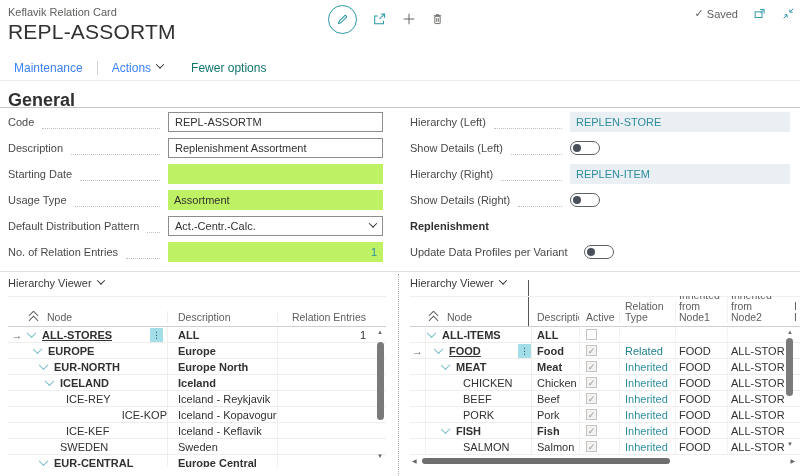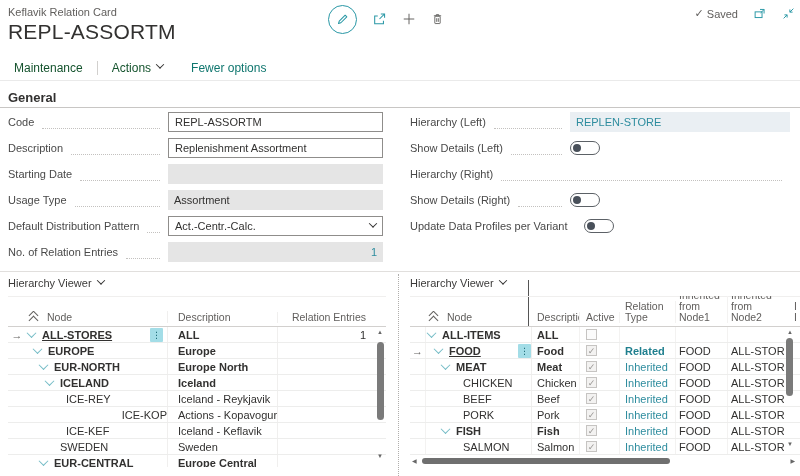--- a/index.html
+++ b/index.html
@@ -10,43 +10,43 @@
   
   .caption{position:absolute;left:8px;top:6px;font-size:11px;color:#605e5c;}
   .center-actions{position:absolute;left:328px;top:4px;height:30px;display:flex;align-items:center;gap:15px;}
   .edit-circle{width:27px;height:27px;border:1px solid #2a98a6;border-radius:50%;display:flex;align-items:center;justify-content:center;cursor:pointer;}
   .iconbtn{display:flex;align-items:center;justify-content:center;cursor:pointer;}
   .right-status{position:absolute;right:5px;top:7px;display:flex;align-items:center;gap:15px;font-size:11px;color:#605e5c;}
   .saved{display:flex;align-items:center;gap:3px;}
   .page-title{position:absolute;left:8px;top:20px;font-size:21px;font-weight:400;color:#323130;letter-spacing:.2px;}
   
   .menubar{position:absolute;left:0;top:55px;width:800px;height:25px;border-bottom:1px solid #eaeaea;display:flex;align-items:center;font-size:12px;}
-  .mitem{padding:0 14px;color:#14532d;cursor:pointer;display:flex;align-items:center;gap:6px;}
+  .mitem{padding:0 14px;color:#3b82f6;cursor:pointer;display:flex;align-items:center;gap:6px;}
   .mitem.grey{color:#0f766e;}
   .mdivider{width:1px;height:14px;background:#d2d0ce;}
   
   .chev{display:inline-block;width:6px;height:6px;border-right:1.4px solid #74bcc6;border-bottom:1.4px solid #74bcc6;transform:rotate(45deg) translate(-1px,-1px);}
   .chev.dark{width:5px;height:5px;border-color:#323130;margin-top:-3px;}
   .cupwrap{position:relative;width:12px;height:12px;display:inline-block;}
   .cup{position:absolute;left:2px;width:6px;height:6px;border-left:1.3px solid #605e5c;border-top:1.3px solid #605e5c;transform:rotate(45deg);}
   .cup.a{top:1px;} .cup.b{top:6px;}
   
-  .sec-title{position:absolute;left:8px;top:90px;font-size:13px;font-weight:bold;color:#323130;}
+  .sec-title{position:absolute;left:8px;top:90px;font-size:18px;font-weight:bold;color:#323130;}
   .sec-rule{position:absolute;left:0;top:107px;width:800px;height:0;border-top:1px solid #c8c6c4;}
   .gleft{position:absolute;left:8px;top:112px;width:375px;}
   .gright{position:absolute;left:410px;top:112px;width:380px;}
   .frow{display:flex;align-items:center;height:20px;margin-bottom:6px;font-size:11px;}
   .frow label{color:#494949;flex:none;}
   .frow.sub label{font-weight:bold;color:#323130;}
   .leader{flex:1;border-bottom:1px dotted #c3c1bf;margin:7px 8px 0 8px;height:5px;}
   .ctl{flex:none;width:215px;height:20px;box-sizing:border-box;font-size:11px;display:flex;align-items:center;padding:0 6px;}
   .gright .ctl{width:220px;}
   input.ctl{border:1px solid #8f8d8b;background:#fff;color:#323130;font-family:inherit;}
   .ctl.select{border:1px solid #8f8d8b;background:#fff;justify-content:space-between;cursor:pointer;}
-  .ctl.ro{background:#e5e5e5;border:none;}
+  .ctl.ro{background:#bef264;border:none;}
   .ctl.ro.num{justify-content:flex-end;}
   .tlink{color:#2d8c9e;cursor:pointer;}
   .ctl.linkfield{background:#eaeff3;border:none;color:#2d8c9e;cursor:pointer;}
   .togglewrap{flex:none;width:220px;display:flex;}
   .toggle{width:30px;height:14px;border:1px solid #5c6166;border-radius:8px;position:relative;background:#fff;cursor:pointer;box-sizing:border-box;}
   .toggle .knob{position:absolute;left:2px;top:2px;width:8px;height:8px;background:#49505a;border-radius:50%;}
   
   .sect-divider{position:absolute;left:0;top:271px;width:800px;height:0;border-top:1px solid #e1dfdd;}
   .pane-title{position:absolute;top:277px;font-size:11px;color:#3b3a39;display:flex;align-items:center;gap:6px;cursor:pointer;}
   .pane-title.l{left:8px;} .pane-title.r{left:410px;}
@@ -77,21 +77,21 @@
   .r-in2{width:56px;flex:none;padding-left:3px;}
   .r-cut{width:16px;flex:none;padding-left:10px;white-space:pre-line;}
   .thead .wrap{white-space:normal;}
   .chevslot{width:14px;flex:none;display:inline-flex;justify-content:flex-start;align-items:center;}
   .ntxt{white-space:nowrap;}
   .ntxt.sel{text-decoration:underline;}
   .selarrow{color:#605e5c;font-size:11px;}
   .dots{position:absolute;right:4px;top:1px;width:13px;height:14px;background:#a3dde7;color:#1c6a75;text-align:center;line-height:14px;font-size:9px;border-radius:1px;cursor:pointer;}
   .dots2{width:13px;height:14px;background:#a3dde7;color:#1c6a75;text-align:center;line-height:14px;font-size:9px;border-radius:1px;cursor:pointer;}
   .rel{color:#2d8c9e;}
-  .rel.rb{color:#1f7f8e;font-weight:bold;text-align:center;}
+  .rel.rb{color:#1f7f8e;font-weight:normal;text-align:center;}
   .cbx{width:11px;height:11px;border:1px solid #c6c4c2;background:#fbfbfb;flex:none;box-sizing:border-box;}
   .cbx.chk{background:#f3f2f1;}
   .cbx.chk::after{content:"\2713";display:block;font-size:9px;line-height:10px;text-align:center;color:#979593;}
   
   .sb-arrow{position:absolute;font-size:6px;color:#666;width:10px;text-align:center;line-height:8px;cursor:pointer;}
   .vthumb{position:absolute;width:7px;border-radius:4px;background:#7a7a7a;cursor:pointer;}
   .hscroll{position:absolute;left:412px;top:457px;width:383px;height:9px;}
   .hthumb{position:absolute;left:10px;top:1px;width:248px;height:6px;border-radius:3px;background:#6f6f6f;cursor:pointer;}
   .h-arrow{position:absolute;font-size:6px;color:#666;top:0;line-height:8px;cursor:pointer;}
 </style>
@@ -227,29 +227,33 @@
     <span class="leader"></span>
     <div class="togglewrap">
         <div class="toggle">
           <span class="knob"></span>
         </div>
       </div>
   </div>
   <div class="frow">
     <label>Hierarchy (Right)</label>
     <span class="leader"></span>
+    <div class="ctl linkfield">REPLEN-ITEM</div>
   </div>
   <div class="frow">
     <label>Show Details (Right)</label>
     <span class="leader"></span>
     <div class="togglewrap">
         <div class="toggle">
           <span class="knob"></span>
         </div>
       </div>
+  </div>
+  <div class="frow sub">
+    <label>Replenishment</label>
   </div>
   <div class="frow">
     <label>Update Data Profiles per Variant</label>
     <span class="leader"></span>
     <div class="togglewrap">
         <div class="toggle">
           <span class="knob"></span>
         </div>
       </div>
   </div>
@@ -337,21 +341,21 @@
         </div>
         <div class="cell l-desc">Iceland - Reykjavik</div>
         <div class="cell l-ent"></div>
       </div>
       <div class="trow">
         <div class="cell l-gut"></div>
         <div class="cell l-node" style="padding-left: 26px; justify-content: flex-end;">
           <span class="chevslot"></span>
           <span class="ntxt">ICE-KOP</span>
         </div>
-        <div class="cell l-desc">Actions - Kopavogur</div>
+        <div class="cell l-desc">Iceland - Kopavogur</div>
         <div class="cell l-ent"></div>
       </div>
       <div class="trow">
         <div class="cell l-gut"></div>
         <div class="cell l-node" style="padding-left: 26px;">
           <span class="chevslot"></span>
           <span class="ntxt">ICE-KEF</span>
         </div>
         <div class="cell l-desc">Iceland - Keflavik</div>
         <div class="cell l-ent"></div>

